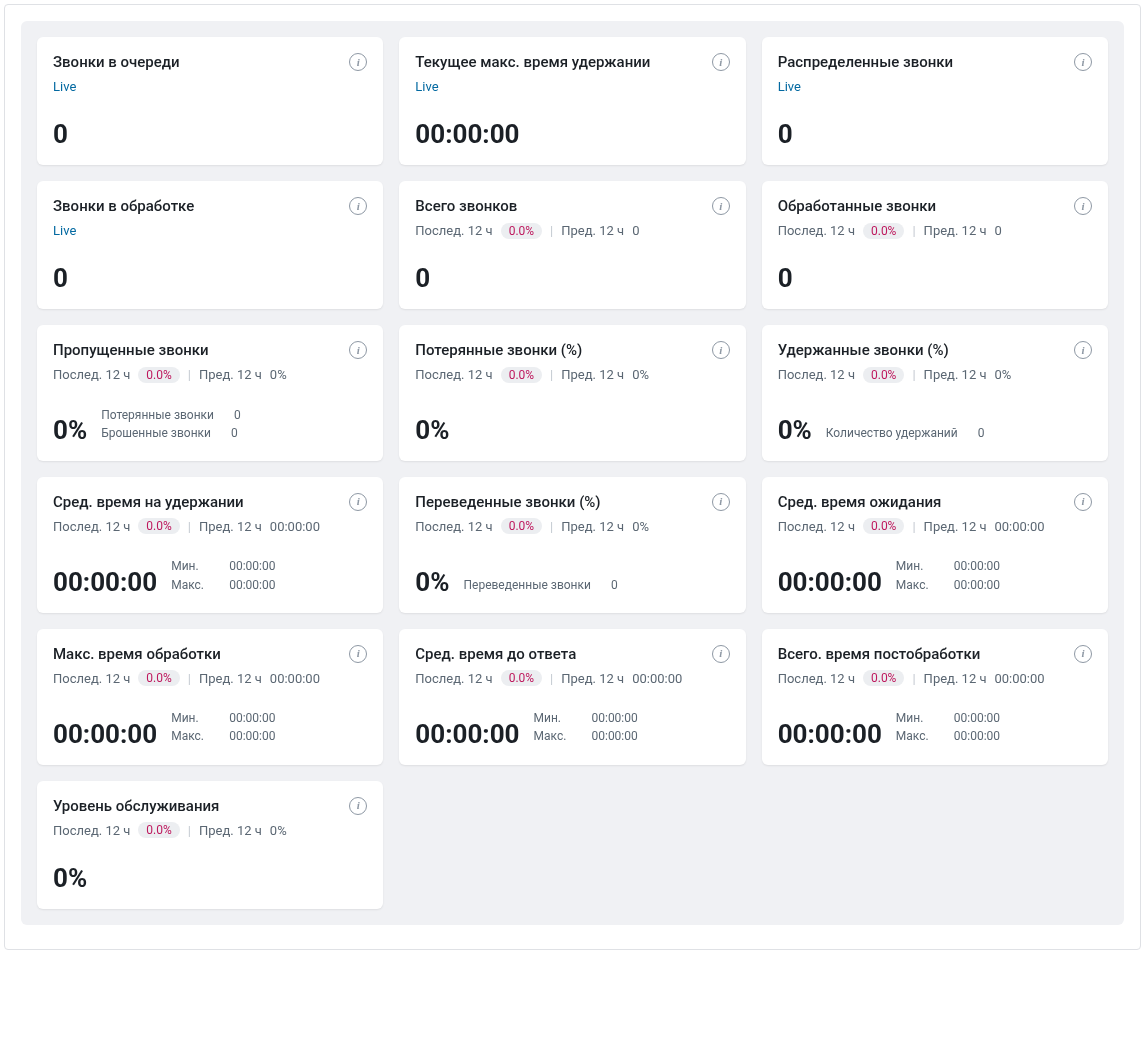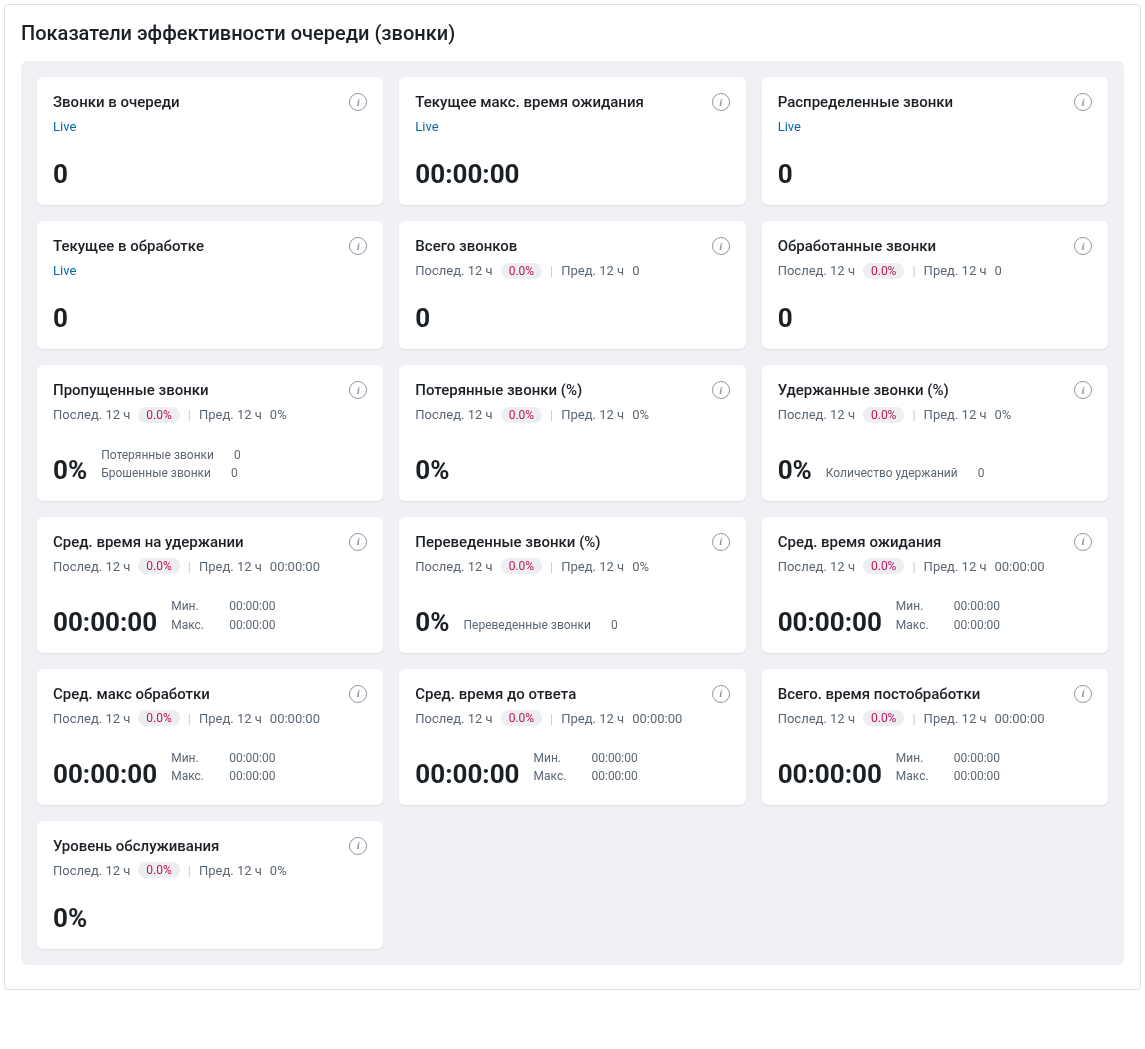--- a/index.html
+++ b/index.html
@@ -118,56 +118,55 @@
   padding-bottom: 2px;
 }
 .details .row { display: flex; gap: 20px; }
 .details .lab { min-width: 38px; }
 .details-wide .lab { min-width: auto; }
 </style>
 </head>
 <body>
 
 <div class="panel">
-  <h2 class="panel-title">Показатели эффективности очереди (звонки)</h2>
   <div class="grid-wrap">
     <div class="grid" id="grid">
         <div class="card">
           <div class="card-head">
             <div class="card-title">Звонки в очереди</div>
             <button class="info-btn" type="button">i</button>
           </div>
           <div class="sub-live">Live</div>
           <div class="card-body">
             <div class="big-val">0</div>
           </div>
         </div>
         <div class="card">
           <div class="card-head">
-            <div class="card-title">Текущее макс. время ожидания</div>
+            <div class="card-title">Текущее макс. время удержании</div>
             <button class="info-btn" type="button">i</button>
           </div>
           <div class="sub-live">Live</div>
           <div class="card-body">
             <div class="big-val">00:00:00</div>
           </div>
         </div>
         <div class="card">
           <div class="card-head">
             <div class="card-title">Распределенные звонки</div>
             <button class="info-btn" type="button">i</button>
           </div>
           <div class="sub-live">Live</div>
           <div class="card-body">
             <div class="big-val">0</div>
           </div>
         </div>
         <div class="card">
           <div class="card-head">
-            <div class="card-title">Текущее в обработке</div>
+            <div class="card-title">Звонки в обработке</div>
             <button class="info-btn" type="button">i</button>
           </div>
           <div class="sub-live">Live</div>
           <div class="card-body">
             <div class="big-val">0</div>
           </div>
         </div>
         <div class="card">
           <div class="card-head">
             <div class="card-title">Всего звонков</div>
@@ -333,21 +332,21 @@
               </div>
               <div class="row">
                 <span class="lab">Макс.</span>
                 <span>00:00:00</span>
               </div>
             </div>
           </div>
         </div>
         <div class="card">
           <div class="card-head">
-            <div class="card-title">Сред. макс обработки</div>
+            <div class="card-title">Макс. время обработки</div>
             <button class="info-btn" type="button">i</button>
           </div>
           <div class="sub-stats">
             <span>Послед. 12 ч</span>
             <span class="pill">0.0%</span>
             <span class="sep">|</span>
             <span>Пред. 12 ч</span>
             <span>00:00:00</span>
           </div>
           <div class="card-body">

